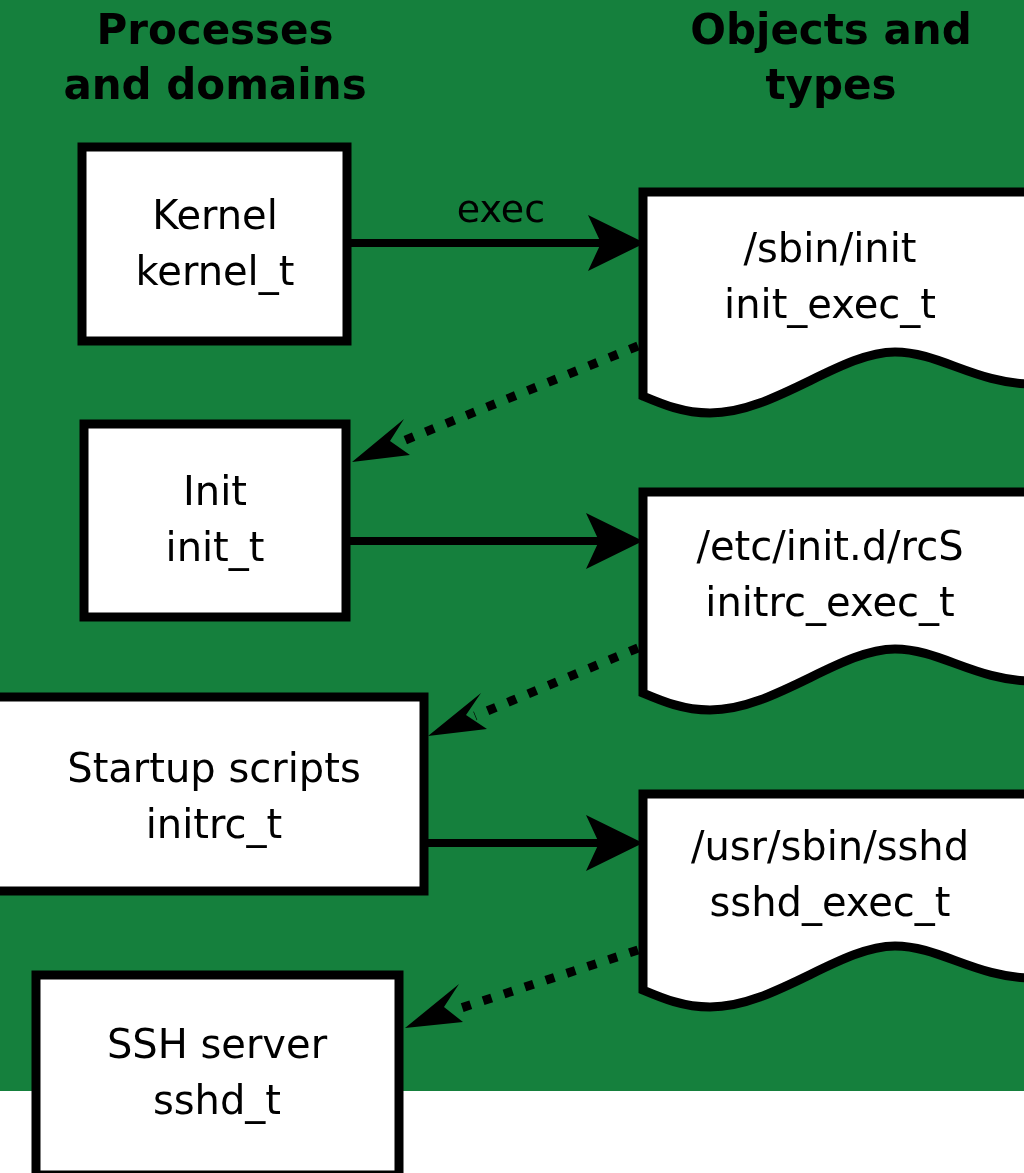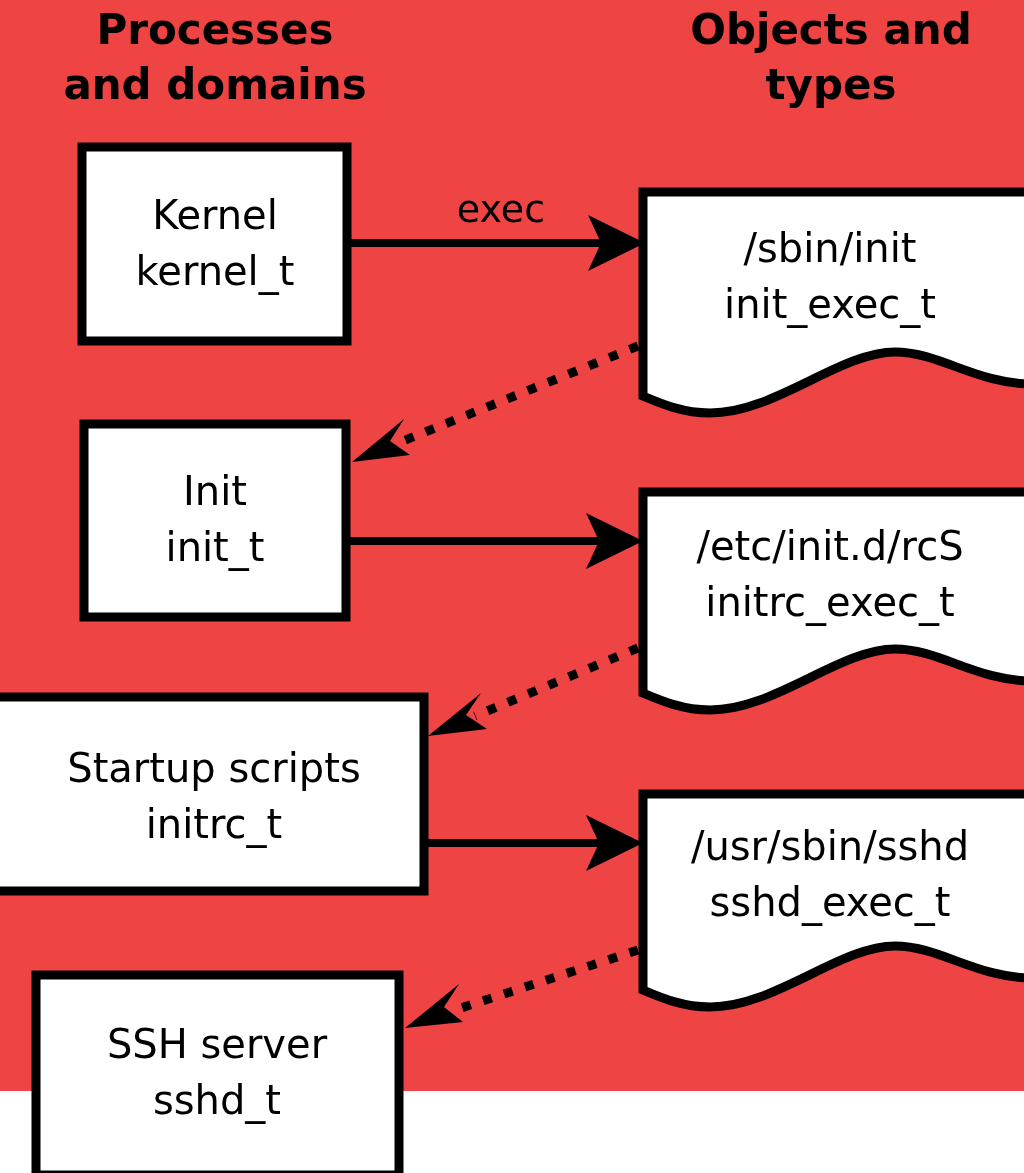--- a/index.html
+++ b/index.html
@@ -10,21 +10,21 @@
   body {
     width: 1024px;
     height: 1173px;
     overflow: hidden;
     font-family: "DejaVu Sans", sans-serif;
   }
   #diagram-root {
     position: relative;
     width: 1024px;
     height: 1091px;
-    background: #ef4444;
+    background: #15803d;
   }
   svg#diagram-svg {
     display: block;
     width: 1024px;
     height: 1173px;
   }
   .col-header {
     font-family: "DejaVu Sans", sans-serif;
     font-weight: bold;
     font-size: 42px;

